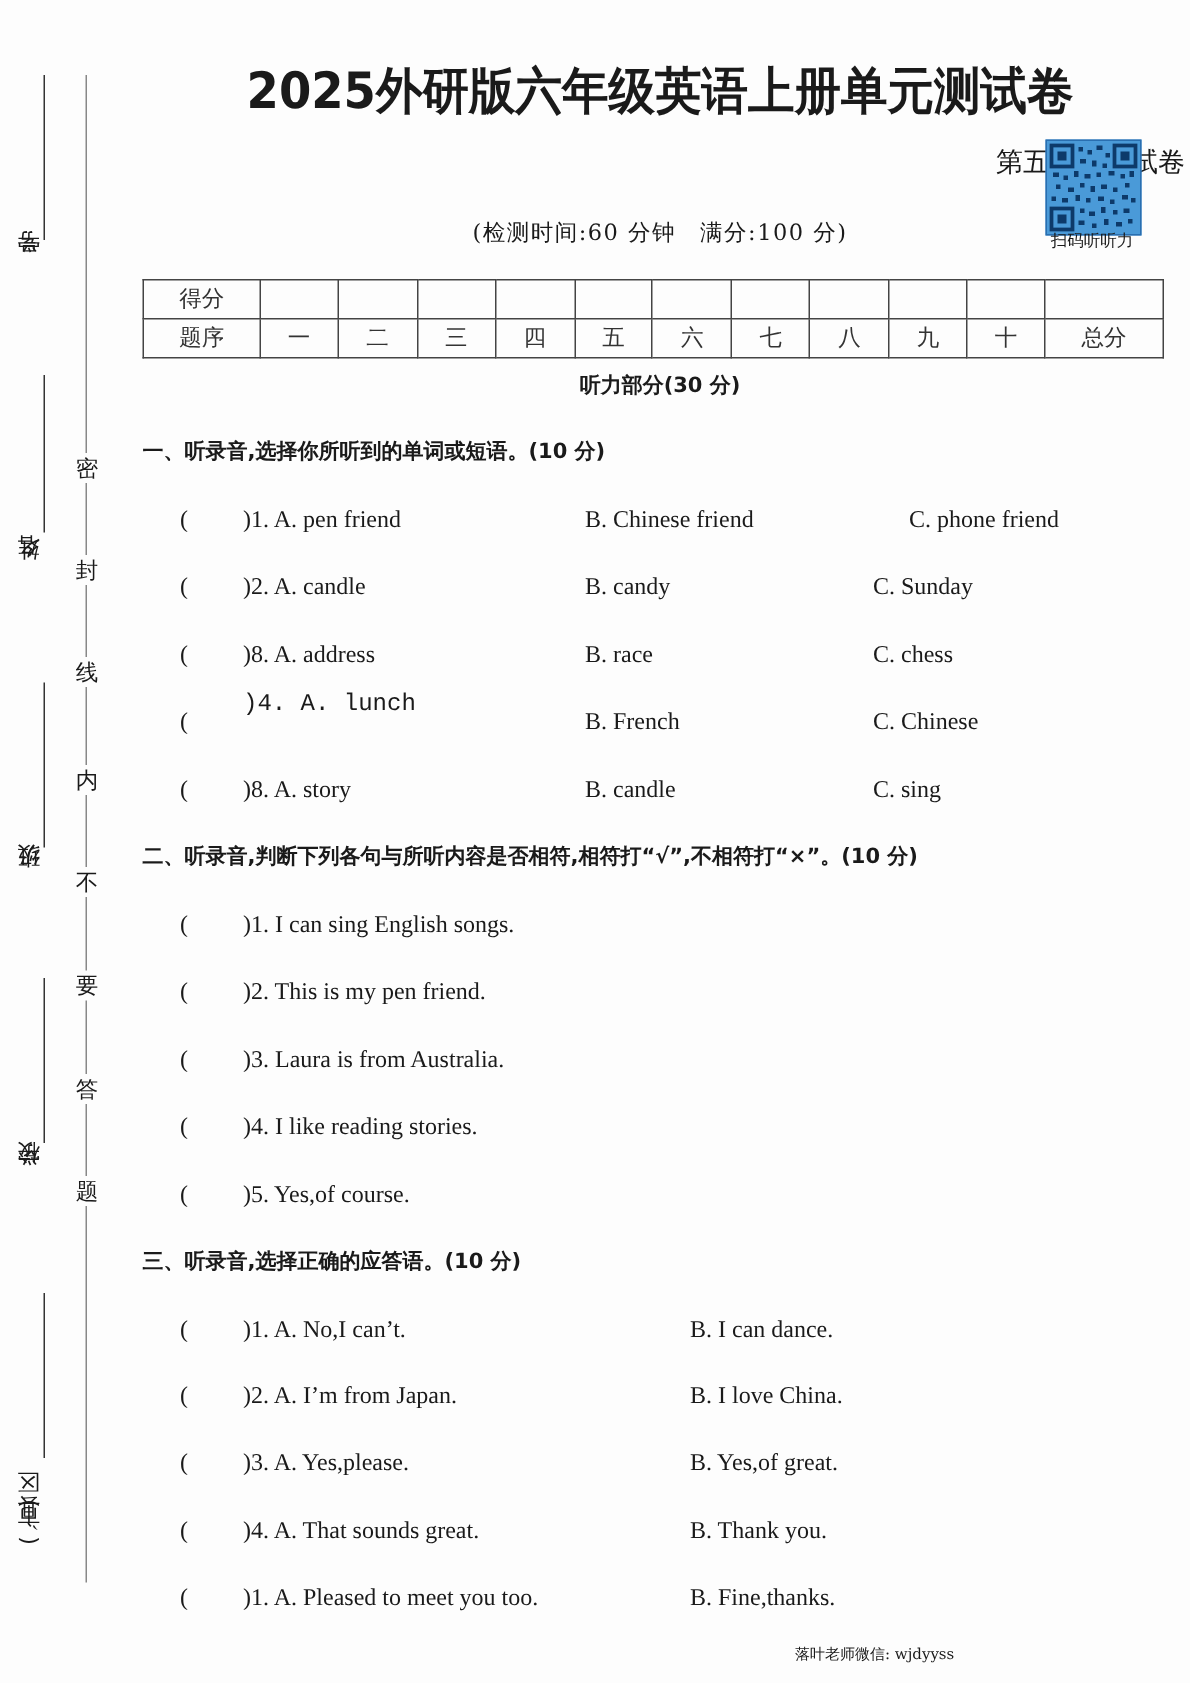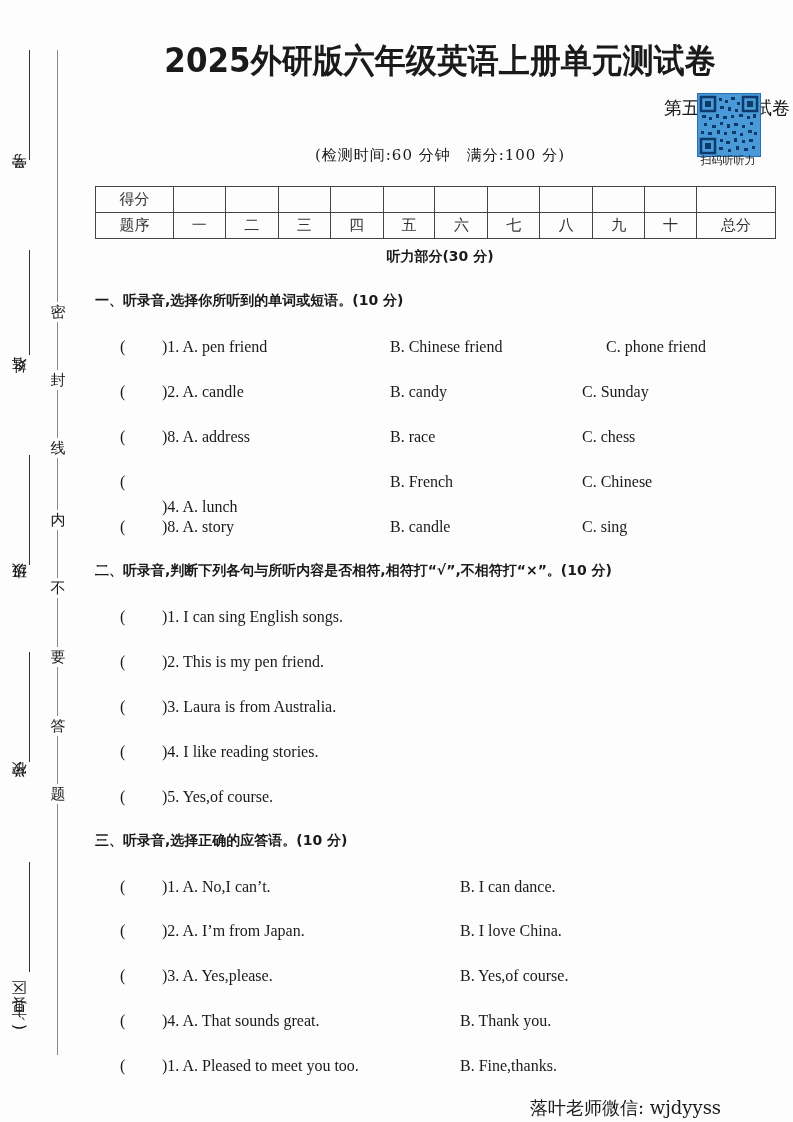--- a/index.html
+++ b/index.html
@@ -60,21 +60,21 @@
     font-size: 14px; font-weight: bold; white-space: nowrap;
   }
   .q {
     position: absolute; font-size: 15px; white-space: nowrap;
     font-family: "Liberation Serif", serif; font-size: 16px;
   }
   .paren { left: 120px; }
   .stem { left: 162px; }
   .footer-note {
     position: absolute; left: 530px; top: 1096px;
-    font-family: "DejaVu Serif", serif; font-size: 18px;
+    font-family: "DejaVu Serif", serif; font-size: 10px;
   }
 </style>
 </head>
 <body>
 
 <div>
   <div class="vline-solid" style="left:29px; top:50px; height:110px;"></div>
   <div class="vlabel" style="top:160px; height:40px;">学号</div>
   <div class="vline-solid" style="left:29px; top:250px; height:105px;"></div>
   <div class="vlabel" style="top:362px; height:45px;">姓名</div>
@@ -219,21 +219,21 @@
   <span class="q" style="top:383px; left:582px;">C. Sunday</span>
 </div>
 <div>
   <span class="q paren" style="top:428px;">(</span>
   <span class="q stem" style="top:428px;">)8. A. address</span>
   <span class="q" style="top:428px; left:390px;">B. race</span>
   <span class="q" style="top:428px; left:582px;">C. chess</span>
 </div>
 <div>
   <span class="q paren" style="top:473px;">(</span>
-  <span class="q stem" style="top:498px;">)4. A. lunch</span>
+  <span class="q stem" style="top:460px;font-family:Liberation Mono, monospace;">)4. A. lunch</span>
   <span class="q" style="top:473px; left:390px;">B. French</span>
   <span class="q" style="top:473px; left:582px;">C. Chinese</span>
 </div>
 <div>
   <span class="q paren" style="top:518px;">(</span>
   <span class="q stem" style="top:518px;">)8. A. story</span>
   <span class="q" style="top:518px; left:390px;">B. candle</span>
   <span class="q" style="top:518px; left:582px;">C. sing</span>
 </div>
 
@@ -268,21 +268,21 @@
   <span class="q" style="top:878px; left:460px;">B. I can dance.</span>
 </div>
 <div>
   <span class="q paren" style="top:922px;">(</span>
   <span class="q stem" style="top:922px;">)2. A. I’m from Japan.</span>
   <span class="q" style="top:922px; left:460px;">B. I love China.</span>
 </div>
 <div>
   <span class="q paren" style="top:967px;">(</span>
   <span class="q stem" style="top:967px;">)3. A. Yes,please.</span>
-  <span class="q" style="top:967px; left:460px;">B. Yes,of course.</span>
+  <span class="q" style="top:967px; left:460px;">B. Yes,of great.</span>
 </div>
 <div>
   <span class="q paren" style="top:1012px;">(</span>
   <span class="q stem" style="top:1012px;">)4. A. That sounds great.</span>
   <span class="q" style="top:1012px; left:460px;">B. Thank you.</span>
 </div>
 <div>
   <span class="q paren" style="top:1057px;">(</span>
   <span class="q stem" style="top:1057px;">)1. A. Pleased to meet you too.</span>
   <span class="q" style="top:1057px; left:460px;">B. Fine,thanks.</span>

